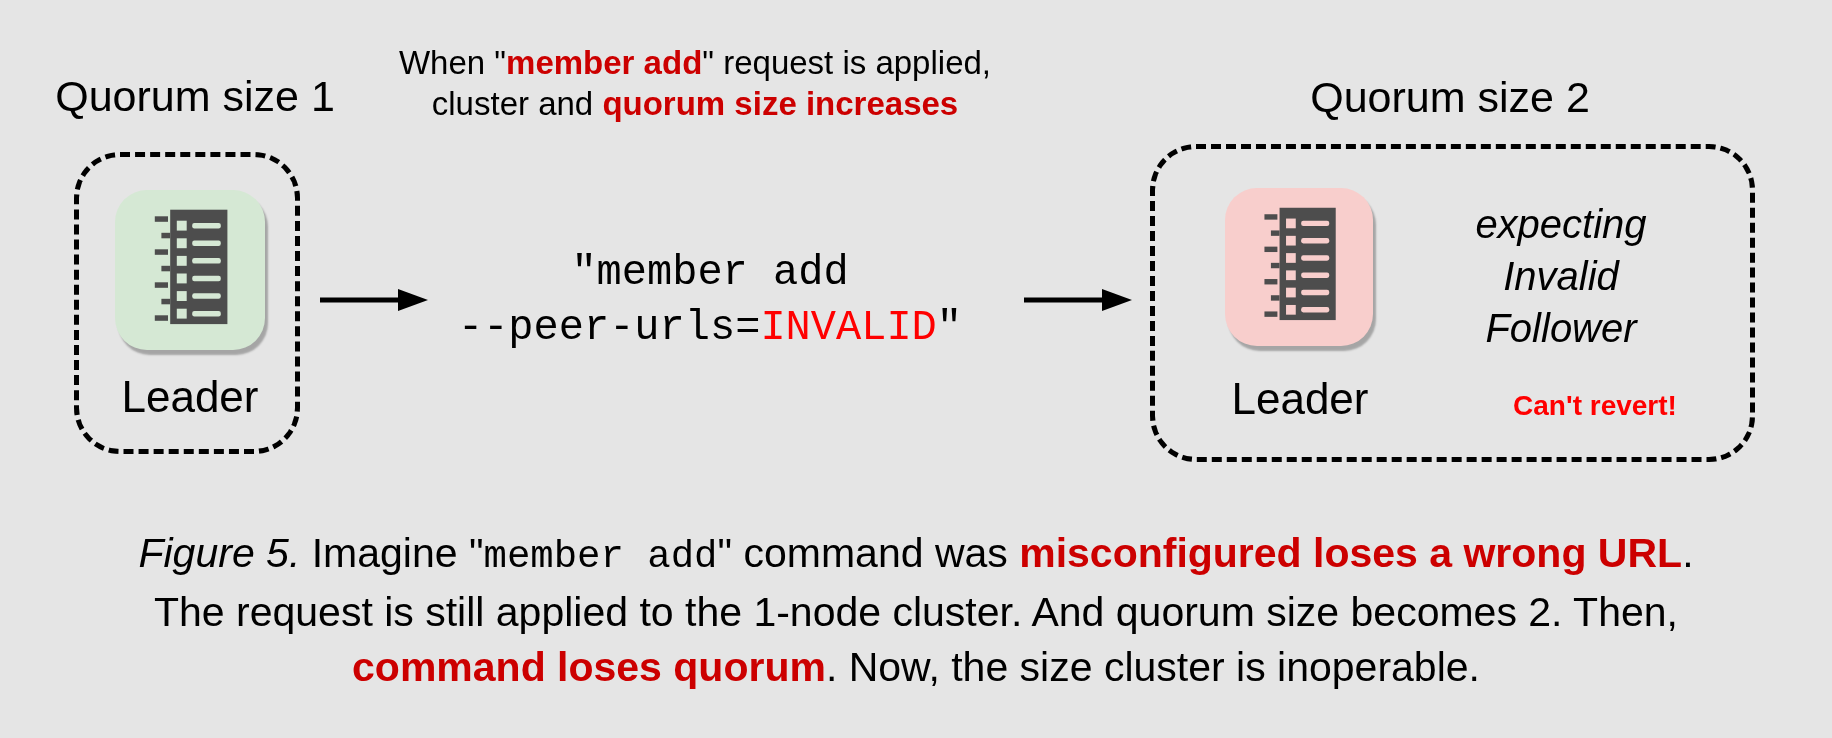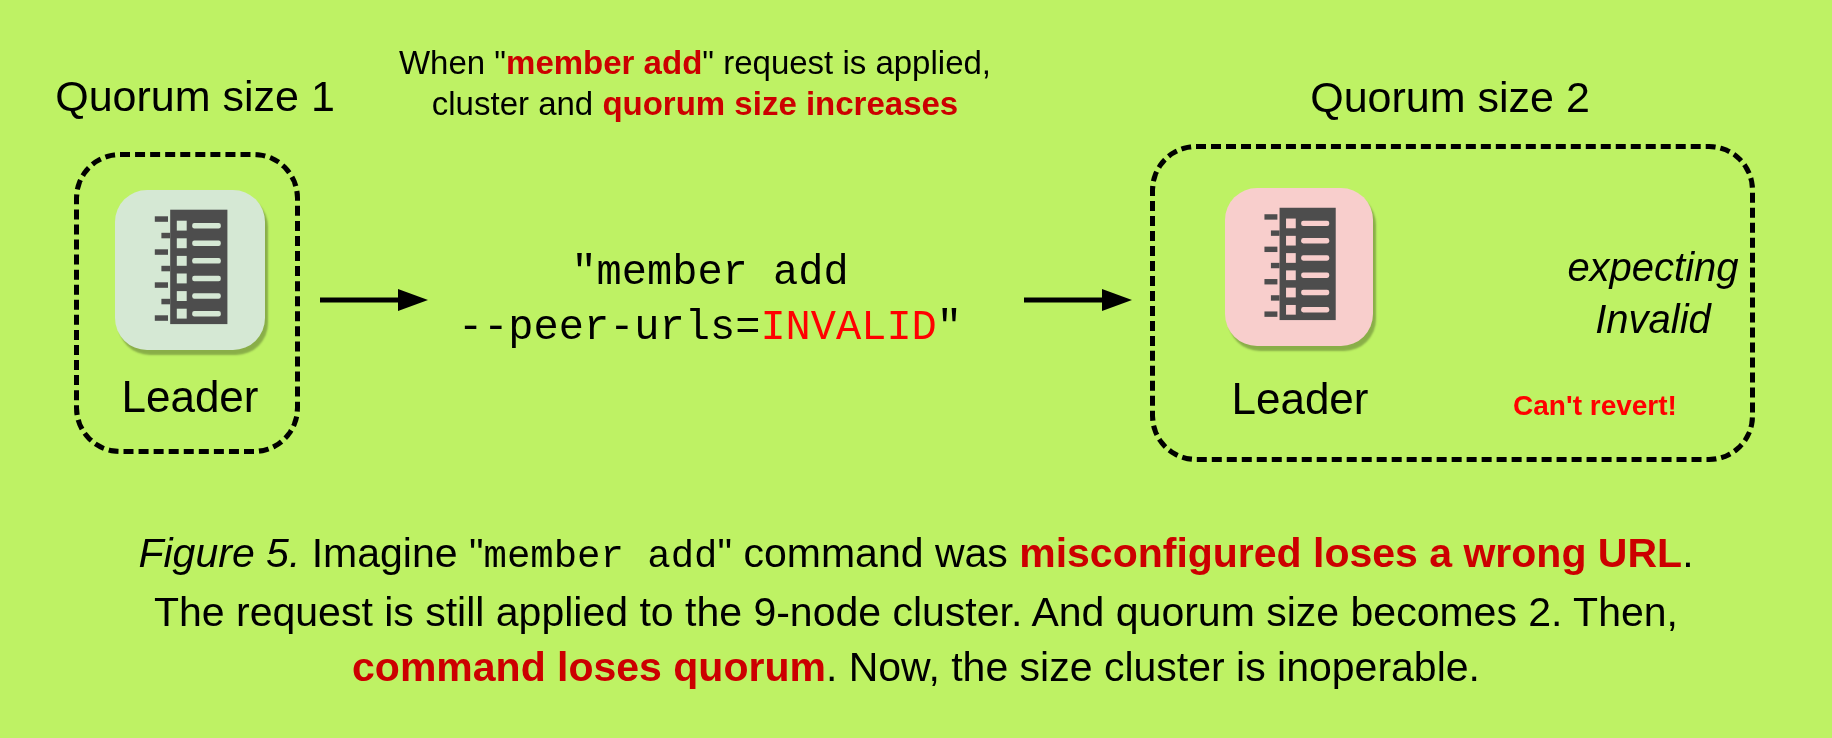--- a/index.html
+++ b/index.html
@@ -1,17 +1,17 @@
 <!DOCTYPE html>
 <html><head>
 <meta charset="utf-8">
 <style>
   html,body{margin:0;padding:0;background:#ffffff;}
   #stage{
-    position:relative;width:1832px;height:738px;background:#bef264;
+    position:relative;width:1832px;height:738px;background:#e5e5e5;
     font-family:"Liberation Sans","DejaVu Sans",sans-serif;color:#000;
     overflow:hidden;
   }
   .abs{position:absolute;}
   .center{text-align:center;}
 
   .group-title{font-size:43px;letter-spacing:0px;}
   .dashed-box{
     border:5px dashed #000;border-radius:46px;box-sizing:border-box;
   }
@@ -130,26 +130,27 @@
             <rect x="52" y="78" width="26" height="5" rx="2"></rect>
           <rect x="38" y="92" width="9" height="9"></rect>
             <rect x="52" y="94" width="26" height="5" rx="2"></rect>
         </g>
       </svg>
     </span>
   </div>
 
   <div class="abs center node-label" style="left:1195px;top:374px;width:210px;">Leader</div>
 
-  <div class="abs center expecting" style="left:1488px;top:198px;width:330px;margin-top:43px;">
+  <div class="abs center expecting" style="left:1396px;top:198px;width:330px;">
     <div>expecting</div>
     <div>Invalid</div>
+    <div>Follower</div>
   </div>
 
   <div class="abs center warning" style="left:1430px;top:390px;width:330px;">Can't revert!</div>
 
   <div class="abs center caption" style="left:50px;top:526px;width:1732px;">
     <div><span class="fig">Figure 5.</span><span> Imagine "</span><span class="mono">member add</span><span>" command was </span><span class="red-dark">misconfigured loses a wrong URL</span><span>.</span></div>
-    <div>The request is still applied to the 9-node cluster. And quorum size becomes 2. Then,</div>
+    <div>The request is still applied to the 1-node cluster. And quorum size becomes 2. Then,</div>
     <div><span class="red-dark">command loses quorum</span><span>. Now, the size cluster is inoperable.</span></div>
   </div>
 
 </div>
 
 </body></html>

